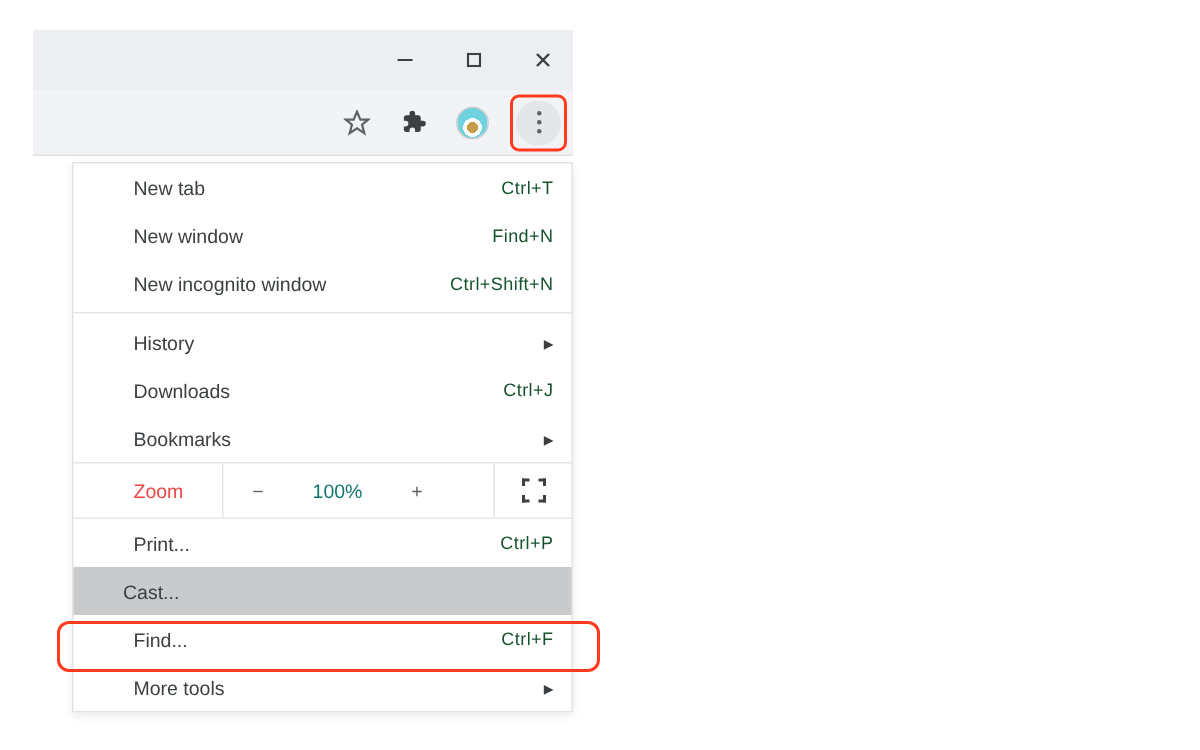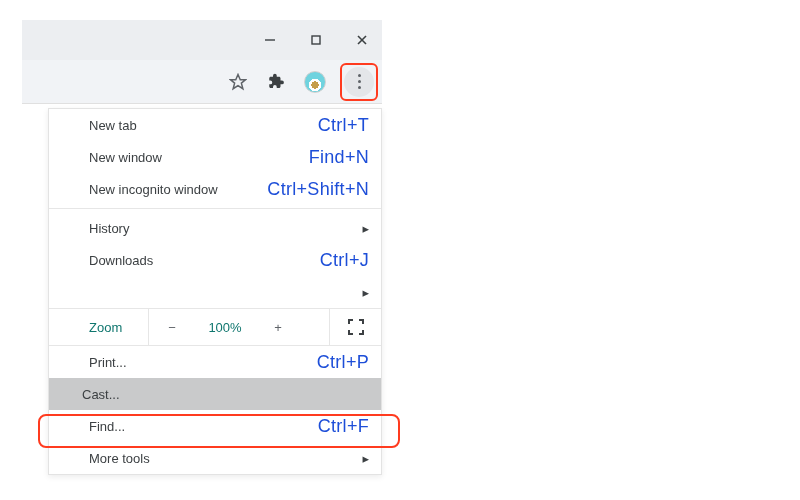--- a/index.html
+++ b/index.html
@@ -97,22 +97,22 @@
   .menu-item {
     display:flex;
     align-items:center;
     height: 32px;
     padding: 0 12px 0 40px;
     color:#3c4043;
     position:relative;
   }
   .menu-item .label { flex:1; }
   .menu-item .shortcut {
-    color:#1d4ed8;
-    font-size:18px;
+    color:#14532d;
+    font-size:12px;
     letter-spacing: 0.3px;
   }
   .menu-item .submenu-arrow {
     margin-left:auto;
     color:#3c4043;
   }
   .menu-sep {
     height:1px;
     background:#e6e6e6;
     margin:3px 0;
@@ -122,21 +122,21 @@
   .zoom-row {
     display:flex;
     align-items:center;
     height:38px;
     border-top:1px solid #e6e6e6;
     border-bottom:1px solid #e6e6e6;
   }
   .zoom-label {
     width: 100px;
     padding-left: 40px;
-    color:#0f766e;
+    color:#ef4444;
     border-right:1px solid #e6e6e6;
     height:100%;
     display:flex; align-items:center;
   }
   .zoom-btn {
     width:46px; text-align:center; color:#5f6368;
   }
   .zoom-val {
     width:60px; text-align:center; color:#0f766e;
   }
@@ -233,20 +233,21 @@
 
   <div class="menu-item">
     <span class="label">History</span>
     <span class="submenu-arrow">▸</span>
   </div>
   <div class="menu-item">
     <span class="label">Downloads</span>
     <span class="shortcut">Ctrl+J</span>
   </div>
   <div class="menu-item">
+    <span class="label">Bookmarks</span>
     <span class="submenu-arrow">▸</span>
   </div>
 
   <div class="zoom-row">
     <div class="zoom-label">Zoom</div>
     <div class="zoom-btn">−</div>
     <div class="zoom-val">100%</div>
     <div class="zoom-btn">+</div>
     <div class="zoom-fs">
       <div class="fs-icon">

